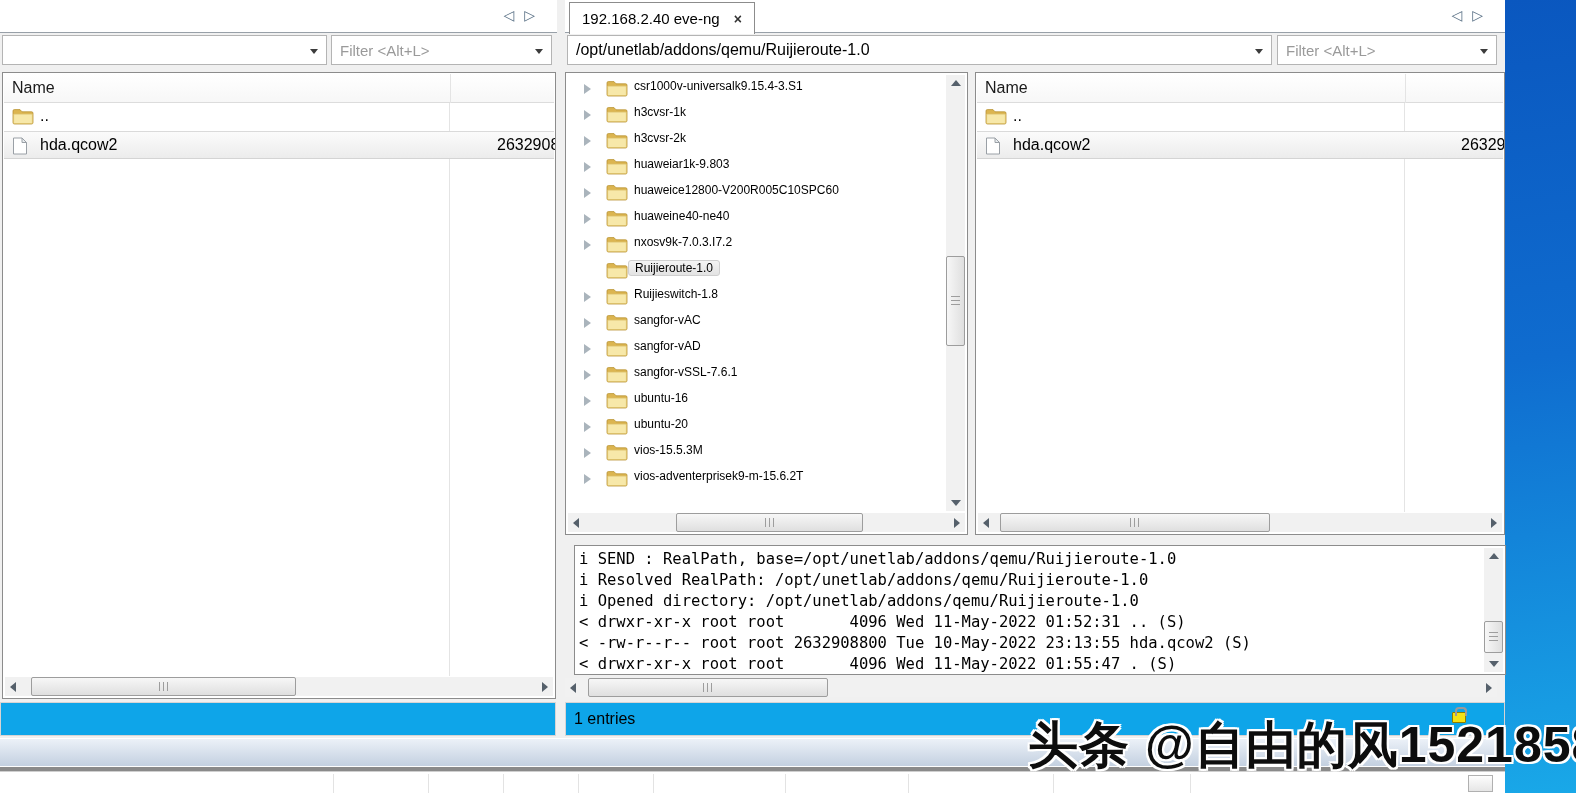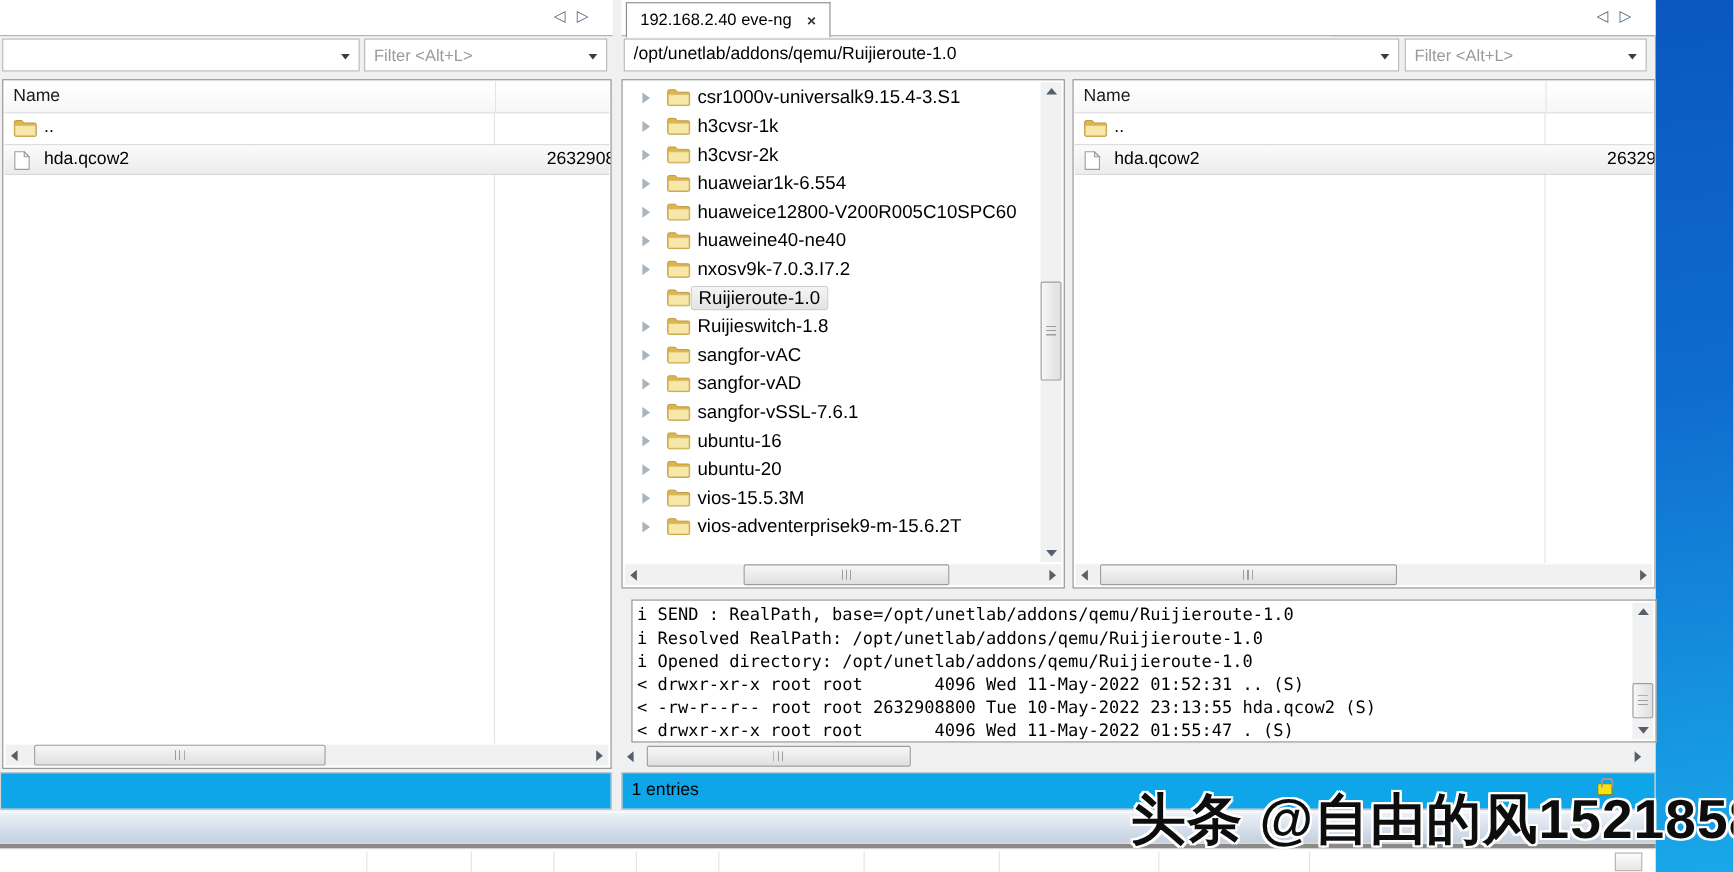--- a/index.html
+++ b/index.html
@@ -57,21 +57,21 @@
   .panel-right .cell-size { left:484px; }
 
   
   .tree-rows { position:absolute; left:2px; top:3px; right:23px; bottom:23px; overflow:hidden; }
   .tree-row { position:relative; height:26px; white-space:nowrap; overflow:hidden; }
   .tree-row .expander { position:absolute; left:16px; top:8px; width:0; height:0;
     border-top:5px solid transparent; border-bottom:5px solid transparent; border-left:7px solid #aab4bc;
     visibility:hidden; }
   .tree-row.expandable .expander { visibility:visible; }
   .tree-row .tree-icon { position:absolute; left:38px; top:4px; }
-  .tree-row .tree-label { position:absolute; left:66px; top:3px; font-size:17px; }
+  .tree-row .tree-label { position:absolute; left:66px; top:3px; font-size:12px; }
   .tree-row.selected .tree-label { background:linear-gradient(#f4f4f4,#e3e3e3);
     border:1px solid #cfcfcf; border-radius:3px; padding:0 6px; margin-left:-6px; top:2px; }
 
   
   .hscroll { position:absolute; height:19px; background:#f1f1f1; }
   .vscroll { position:absolute; width:19px; background:#f1f1f1; }
   .sb-btn { position:absolute; width:17px; height:17px; }
   .tri { position:absolute; width:0; height:0; }
   .tri-left  { left:5px; top:4px; border-top:5px solid transparent; border-bottom:5px solid transparent; border-right:6px solid #55606b; }
   .tri-right { left:6px; top:4px; border-top:5px solid transparent; border-bottom:5px solid transparent; border-left:6px solid #55606b; }
@@ -238,21 +238,21 @@
           <span class="tree-label">h3cvsr-2k</span>
         </div>
         <div class="tree-row expandable">
           <span class="expander"></span>
           <span class="tree-icon">
             <svg width="22" height="17" viewBox="0 0 22 17">
               <path d="M1 3 Q1 1.6 2.4 1.6 L8 1.6 L10 3.8 L19.6 3.8 Q21 3.8 21 5.2 L21 14.6 Q21 16 19.6 16 L2.4 16 Q1 16 1 14.6 Z" fill="#dcb550" stroke="#b99335" stroke-width="0.8"></path>
               <path d="M1.6 6 L20.4 6 L20.4 14.8 Q20.4 15.5 19.7 15.5 L2.3 15.5 Q1.6 15.5 1.6 14.8 Z" fill="#f7e8a9" stroke="#d9bc66" stroke-width="0.8"></path>
             </svg>
           </span>
-          <span class="tree-label">huaweiar1k-6.554</span>
+          <span class="tree-label">huaweiar1k-9.803</span>
         </div>
         <div class="tree-row expandable">
           <span class="expander"></span>
           <span class="tree-icon">
             <svg width="22" height="17" viewBox="0 0 22 17">
               <path d="M1 3 Q1 1.6 2.4 1.6 L8 1.6 L10 3.8 L19.6 3.8 Q21 3.8 21 5.2 L21 14.6 Q21 16 19.6 16 L2.4 16 Q1 16 1 14.6 Z" fill="#dcb550" stroke="#b99335" stroke-width="0.8"></path>
               <path d="M1.6 6 L20.4 6 L20.4 14.8 Q20.4 15.5 19.7 15.5 L2.3 15.5 Q1.6 15.5 1.6 14.8 Z" fill="#f7e8a9" stroke="#d9bc66" stroke-width="0.8"></path>
             </svg>
           </span>
           <span class="tree-label">huaweice12800-V200R005C10SPC60</span>

